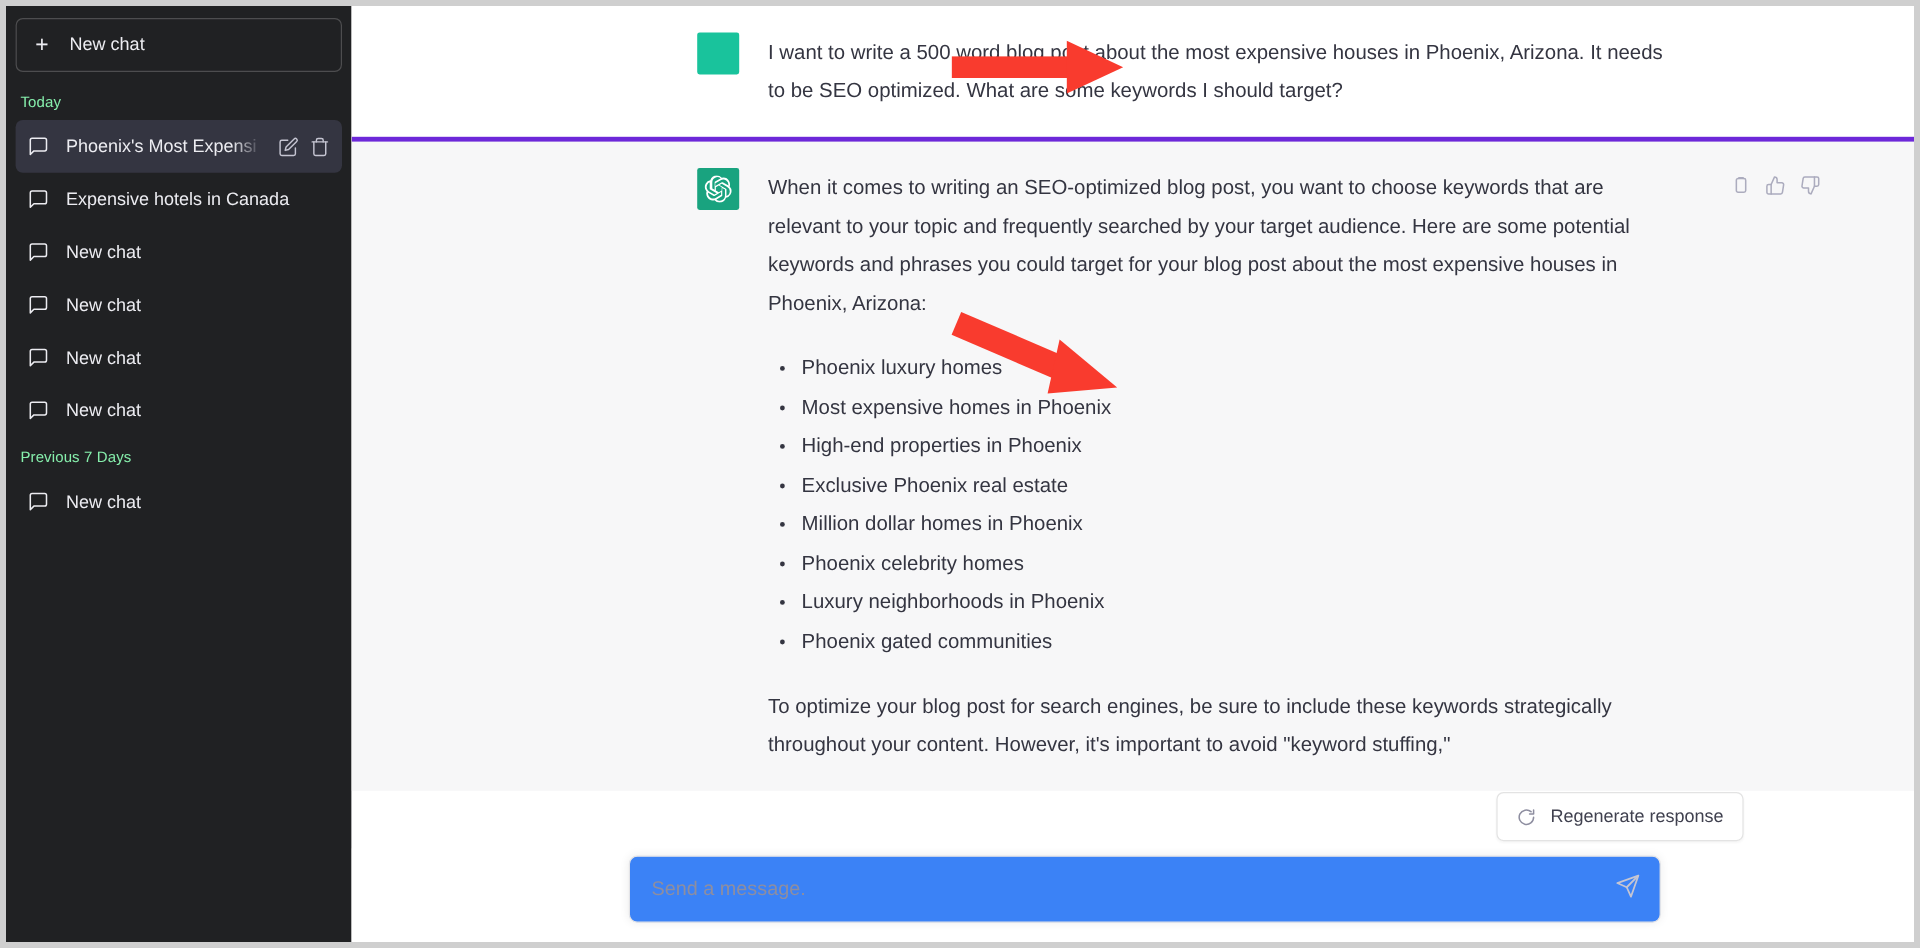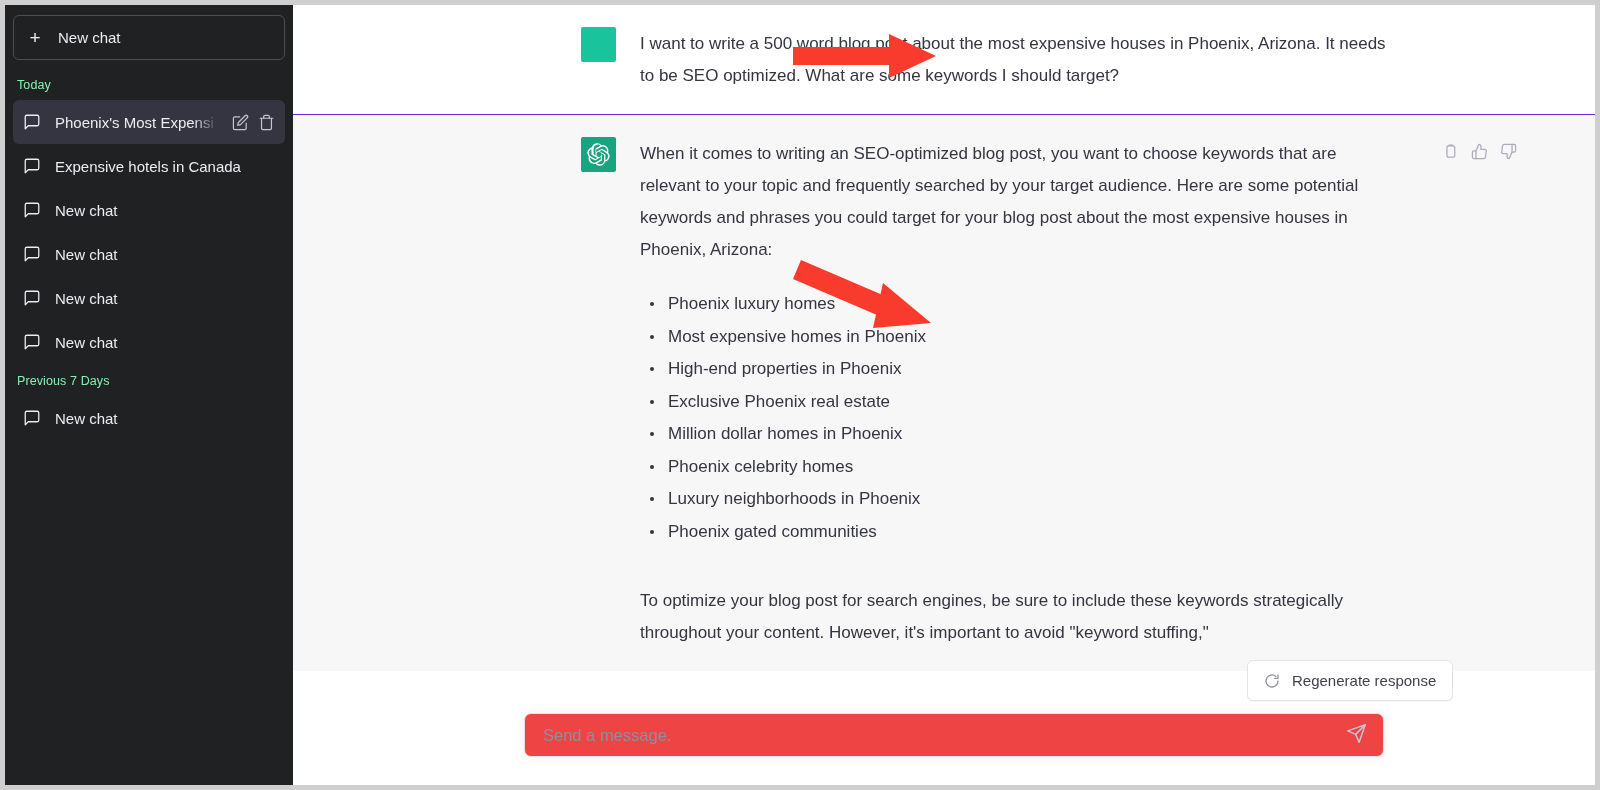--- a/index.html
+++ b/index.html
@@ -132,21 +132,21 @@
     overflow: hidden;
   }
 
   .msg {
     width: 100%;
     display: flex;
     justify-content: flex-start;
     padding: 22px 0;
   }
   .msg-user { background: #ffffff; }
-  .msg-assistant { background: #f7f7f8; border-top: 1px solid #6d28d9; }
+  .msg-assistant { background: #f7f7f8; border-top: 4px solid #6d28d9; }
 
   .msg-inner {
     display: flex;
     gap: 24px;
     padding-left: 288px;
     padding-right: 40px;
     width: 100%;
     position: relative;
   }
 
@@ -222,26 +222,26 @@
     justify-content: center;
     align-items: flex-start;
     padding-top: 6px;
     z-index: 6;
   }
   .composer {
     width: 860px;
     margin-left: 20px;
     display: flex;
     align-items: center;
-    background: #ef4444;
+    background: #3b82f6;
     border: 1px solid #e4e4e7;
     border-radius: 7px;
     box-shadow: 0 0 8px rgba(0,0,0,0.07);
     padding: 0 16px;
-    height: 44px;
+    height: 56px;
   }
   .composer-input {
     flex: 1 1 auto;
     border: none;
     outline: none;
     font-size: 16.5px;
     color: #343541;
     font-family: "Liberation Sans", sans-serif;
     background: transparent;
     padding: 0 2px;
@@ -370,21 +370,21 @@
           <ul class="kw-list" id="kw-list">
               <li>Phoenix luxury homes</li>
               <li>Most expensive homes in Phoenix</li>
               <li>High-end properties in Phoenix</li>
               <li>Exclusive Phoenix real estate</li>
               <li>Million dollar homes in Phoenix</li>
               <li>Phoenix celebrity homes</li>
               <li>Luxury neighborhoods in Phoenix</li>
               <li>Phoenix gated communities</li>
             </ul>
-          <p style="margin-top:37px">To optimize your blog post for search engines, be sure to include these keywords strategically throughout your content. However, it's important to avoid "keyword stuffing,"</p>
+          <p style="margin-top:22px">To optimize your blog post for search engines, be sure to include these keywords strategically throughout your content. However, it's important to avoid "keyword stuffing,"</p>
         </div>
 
         <div class="msg-actions">
           <span class="ico">
             <svg width="17" height="17" viewBox="0 0 24 24" fill="none" stroke="#acacbe" stroke-width="1.8" stroke-linecap="round" stroke-linejoin="round">
               <rect x="7" y="4" width="11" height="16" rx="2"></rect>
               <path d="M10 4V3h5v1"></path>
             </svg>
           </span>
           <span class="ico">

